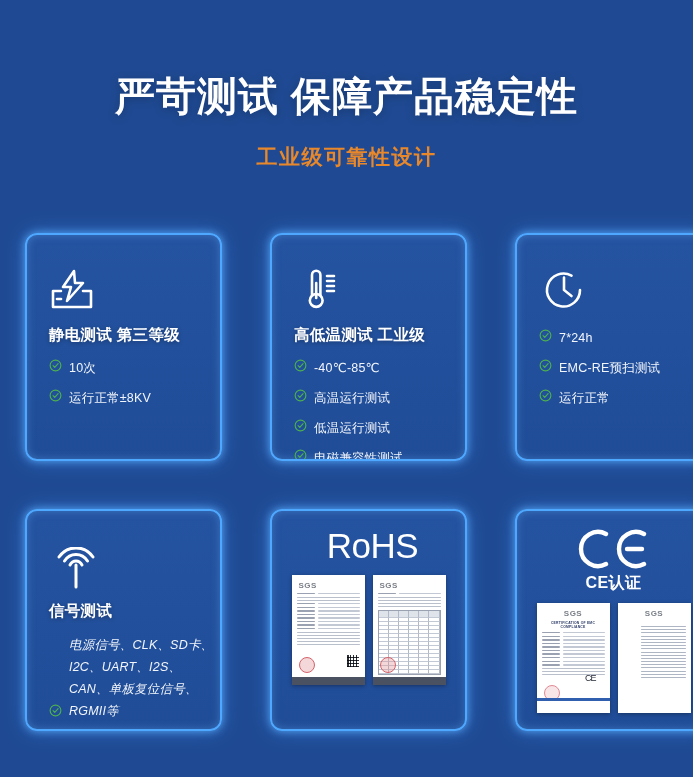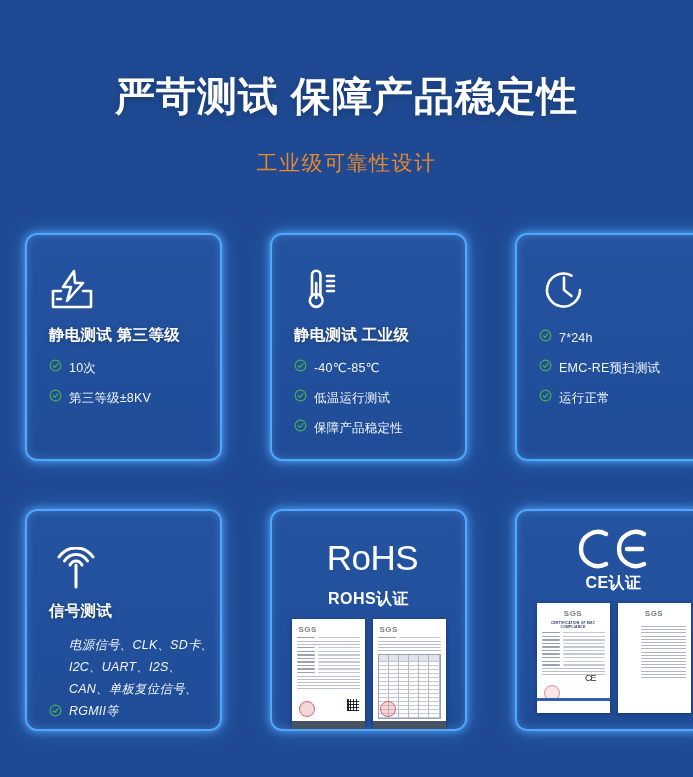--- a/index.html
+++ b/index.html
@@ -19,22 +19,22 @@
   }
   
   .header{position:absolute;left:0;top:0;width:693px;text-align:center;}
   .title{
     margin:0;padding-top:74px;
     font-size:40px;line-height:44px;font-weight:bold;color:#ffffff;
     letter-spacing:1px;
     text-shadow:0 2px 10px rgba(0,0,0,.25);
   }
   .subtitle{
-    margin:14px;padding-top:18px;
-    font-size:21px;line-height:26px;font-weight:normal;color:#e8882a;
+    margin:8px;padding-top:18px;
+    font-size:21px;line-height:26px;font-weight:bold;color:#e8882a;
     letter-spacing:1.5px;
   }
 
   
   .grid{
     position:absolute;left:25px;top:233px;width:668px;
     display:grid;
     grid-template-columns:197px 197px 197px;
     grid-template-rows:228px 222px;
     column-gap:26px;row-gap:20px;gap:48px;
@@ -67,21 +67,21 @@
     font-size:12.5px;line-height:17px;color:#f2f6fc;letter-spacing:.2px;
   }
   .item .tick{flex:0 0 auto;margin-right:7px;margin-top:1px;}
   .item .txt{display:block;}
   .item.multi .txt{line-height:22px;max-width:150px;font-style:italic;}
 
   
   .cert-inner{padding:16px 0 0 0;text-align:center;}
   .cert-logo{
     font-size:35px;line-height:38px;color:#ffffff;font-weight:normal;
-    letter-spacing:-.5px;margin:12px;padding-left:8px;
+    letter-spacing:-.5px;margin:0;padding-left:8px;
   }
   .ce-mark{height:44px;display:flex;justify-content:center;align-items:center;}
   .cert-label{
     margin:2px 0 0 0;font-size:16px;line-height:20px;font-weight:bold;color:#ffffff;
     letter-spacing:.5px;
   }
   .docs{
     margin-top:10px;display:flex;justify-content:center;gap:8px;
   }
   .doc{
@@ -163,64 +163,73 @@
             </span>
             <span class="txt">10次</span>
           </li>
           <li class="item">
             <span class="tick">
               <svg width="13" height="13" viewBox="0 0 16 16" fill="none" stroke="#4caf50" stroke-width="1.4">
                   <circle cx="8" cy="8" r="6.6"></circle>
                   <path d="M5 8.2 L7.1 10.3 L11.2 5.7" stroke-linecap="round" stroke-linejoin="round"></path>
                 </svg>
             </span>
-            <span class="txt">第三等级±8KV</span>
+            <span class="txt">运行正常±8KV</span>
           </li>
         </ul>
       </div>
     </div>
 
     <div class="card">
       <div class="card-inner">
         <div class="icon-box">
           <svg width="50" height="50" viewBox="0 0 50 50" fill="none" stroke="#ffffff" stroke-width="2.6" stroke-linecap="round">
             <path d="M18 30 L18 10 a4.2 4.2 0 0 1 8.4 0 L26.4 30"></path>
             <circle cx="22.2" cy="35.5" r="6.4"></circle>
             <path d="M22.2 18 L22.2 33"></path>
             <path d="M33 11 H40 M33 16 H40 M33 21 H40 M33 26 H40"></path>
           </svg>
         </div>
-        <div class="card-title">静电测试  工业级</div>
+        <div class="card-title">高低温测试  工业级</div>
         <ul class="items">
           <li class="item">
             <span class="tick">
               <svg width="13" height="13" viewBox="0 0 16 16" fill="none" stroke="#4caf50" stroke-width="1.4">
                   <circle cx="8" cy="8" r="6.6"></circle>
                   <path d="M5 8.2 L7.1 10.3 L11.2 5.7" stroke-linecap="round" stroke-linejoin="round"></path>
                 </svg>
             </span>
             <span class="txt">-40℃-85℃</span>
           </li>
           <li class="item">
             <span class="tick">
               <svg width="13" height="13" viewBox="0 0 16 16" fill="none" stroke="#4caf50" stroke-width="1.4">
                   <circle cx="8" cy="8" r="6.6"></circle>
                   <path d="M5 8.2 L7.1 10.3 L11.2 5.7" stroke-linecap="round" stroke-linejoin="round"></path>
                 </svg>
             </span>
+            <span class="txt">高温运行测试</span>
+          </li>
+          <li class="item">
+            <span class="tick">
+              <svg width="13" height="13" viewBox="0 0 16 16" fill="none" stroke="#4caf50" stroke-width="1.4">
+                  <circle cx="8" cy="8" r="6.6"></circle>
+                  <path d="M5 8.2 L7.1 10.3 L11.2 5.7" stroke-linecap="round" stroke-linejoin="round"></path>
+                </svg>
+            </span>
             <span class="txt">低温运行测试</span>
           </li>
           <li class="item">
             <span class="tick">
               <svg width="13" height="13" viewBox="0 0 16 16" fill="none" stroke="#4caf50" stroke-width="1.4">
                   <circle cx="8" cy="8" r="6.6"></circle>
                   <path d="M5 8.2 L7.1 10.3 L11.2 5.7" stroke-linecap="round" stroke-linejoin="round"></path>
                 </svg>
             </span>
-            <span class="txt">保障产品稳定性</span>
+            <span class="txt">电磁兼容性测试</span>
           </li>
         </ul>
       </div>
     </div>
 
     <div class="card">
       <div class="card-inner">
         <div class="icon-box">
           <svg width="50" height="50" viewBox="0 0 50 50" fill="none" stroke="#ffffff" stroke-width="2.6" stroke-linecap="round">
             <path d="M41 25 A16.5 16.5 0 1 1 32.5 10.6"></path>
@@ -280,21 +289,20 @@
             </span>
             <span class="txt">电源信号、CLK、SD卡、I2C、UART、I2S、CAN、单板复位信号、RGMII等</span>
           </li>
         </ul>
       </div>
     </div>
 
     <div class="card">
       <div class="cert-inner">
         <div class="cert-logo">RoHS</div>
-        <div class="cert-label">ROHS认证</div>
         <div class="docs">
           <div class="doc">
             <div class="sgs">SGS</div>
             <div class="lines">
               <div class="kv">
                   <span class="k"></span>
                   <span class="v"></span>
                 </div>
               <div class="ln thin"></div>
                 <div class="ln thin"></div>

